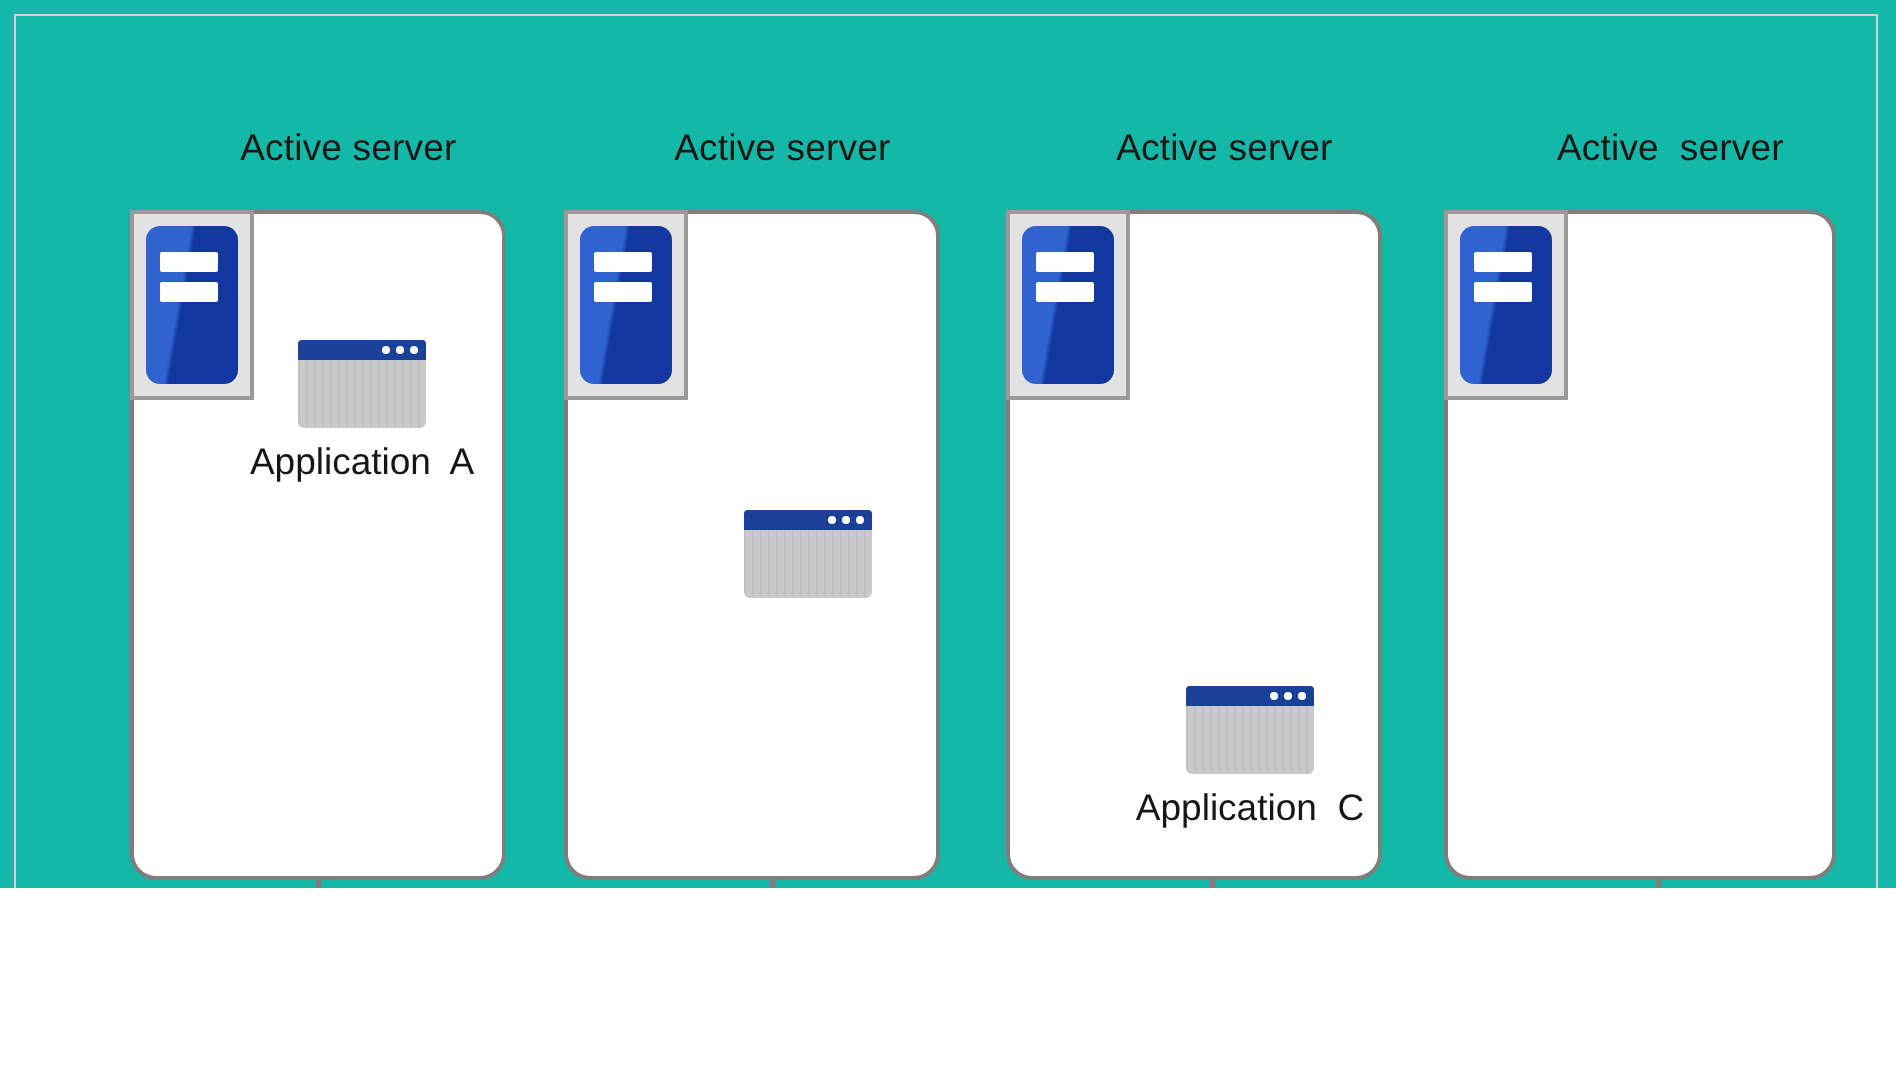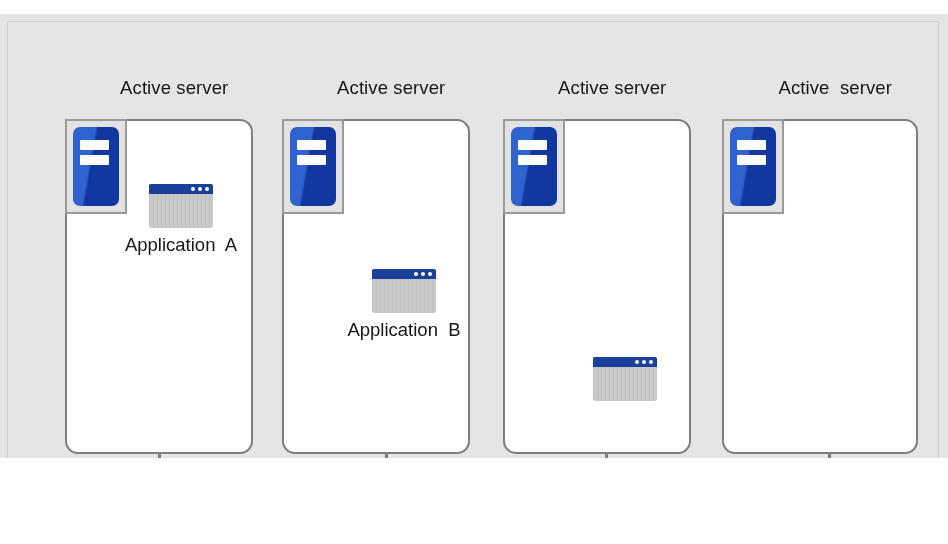--- a/index.html
+++ b/index.html
@@ -8,23 +8,22 @@
     padding: 0;
     background: #ffffff;
   }
   body {
     font-family: "Liberation Sans", sans-serif;
   }
   #canvas {
     position: relative;
     width: 948px;
     height: 444px;
-    background: #e5e5e5;
+    background: #14b8a6;
     overflow: hidden;
-    margin-top: 14px;
   }
   
   #frame {
     position: absolute;
     left: 7px;
     top: 7px;
     width: 932px;
     height: 528px;
     border: 1px solid #d0d0d0;
     box-sizing: border-box;
@@ -206,21 +205,20 @@
       <div class="app" style="left:88px; top:148px;">
         <div class="app-icon">
           <div class="titlebar">
             <span class="dots">
               <i></i>
                 <i></i>
                 <i></i>
             </span>
           </div>
         </div>
-        <div class="app-label">Application  B</div>
       </div>
     </div>
   </div>
 
   <div class="server-col" style="left:503px; width:188px;">
     <div class="server-label">
       <span>Active server</span>
       <span class="line2">Server 3</span>
     </div>
     <div class="server-box">
@@ -233,20 +231,21 @@
       <div class="app" style="left:88px; top:236px;">
         <div class="app-icon">
           <div class="titlebar">
             <span class="dots">
               <i></i>
                 <i></i>
                 <i></i>
             </span>
           </div>
         </div>
+        <div class="app-label">Application  C</div>
       </div>
     </div>
   </div>
 
   <div class="server-col" style="left:722px; width:196px;">
     <div class="server-label">
       <span>Active  server</span>
       <span class="line2">Server 4</span>
     </div>
     <div class="server-box">

